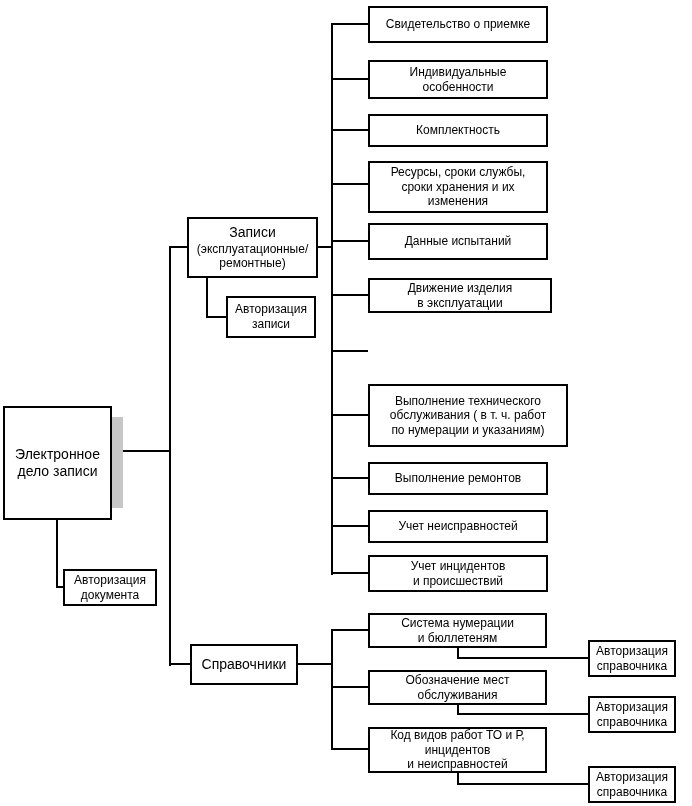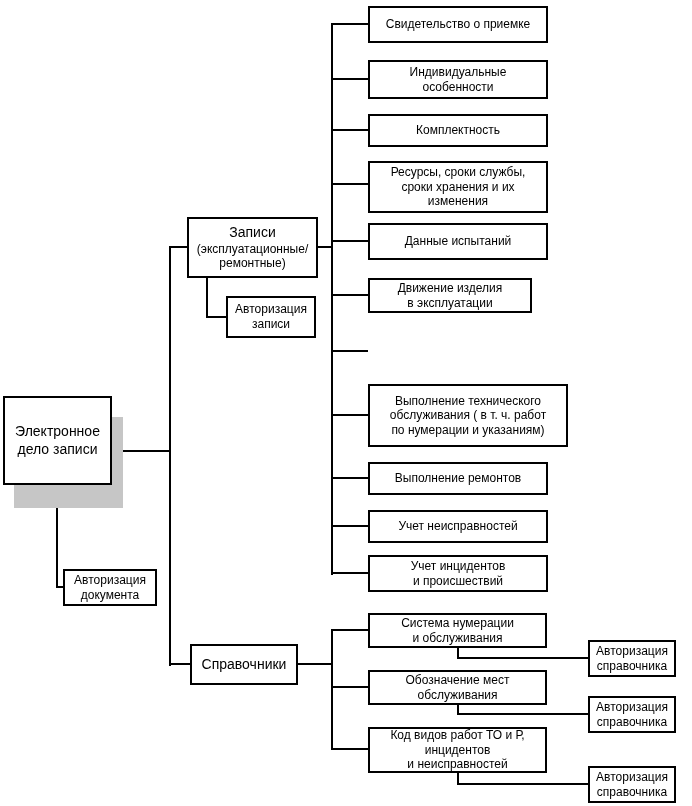--- a/index.html
+++ b/index.html
@@ -36,21 +36,21 @@
   .lh { position: absolute; height: 2px; background: #000000; z-index: 0; }
   .lv { position: absolute; width: 2px; background: #000000; z-index: 0; }
 </style>
 </head>
 <body>
 
 <div id="canvas">
 
   <div class="root-shadow" style="left:14px;top:417px;width:109px;height:91px"></div>
 
-  <div class="box title-lg" style="left:3px;top:396px;width:109px;height:89px">
+  <div class="box title-lg" style="left:3px;top:406px;width:109px;height:114px">
     <div class="ln">Электронное</div>
     <div class="ln">дело записи</div>
   </div>
 
   <div class="box" style="left:63px;top:569px;width:94px;height:37px">
     <div class="ln">Авторизация</div>
     <div class="ln">документа</div>
   </div>
 
   <div class="box" style="left:187px;top:217px;width:131px;height:61px">
@@ -84,21 +84,21 @@
   <div class="box" style="left:368px;top:161px;width:180px;height:52px">
     <div class="ln">Ресурсы, сроки службы,</div>
     <div class="ln">сроки хранения и их</div>
     <div class="ln">изменения</div>
   </div>
 
   <div class="box" style="left:368px;top:223px;width:180px;height:37px">
     <div class="ln">Данные испытаний</div>
   </div>
 
-  <div class="box" style="left:368px;top:278px;width:164px;height:35px">
+  <div class="box" style="left:368px;top:278px;width:184px;height:35px">
     <div class="ln">Движение изделия</div>
     <div class="ln">в эксплуатации</div>
   </div>
 
 
   <div class="box" style="left:368px;top:384px;width:200px;height:63px">
     <div class="ln">Выполнение технического</div>
     <div class="ln">обслуживания ( в т. ч. работ</div>
     <div class="ln">по нумерации и указаниям)</div>
   </div>
@@ -111,21 +111,21 @@
     <div class="ln">Учет неисправностей</div>
   </div>
 
   <div class="box" style="left:368px;top:555px;width:180px;height:37px">
     <div class="ln">Учет инцидентов</div>
     <div class="ln">и происшествий</div>
   </div>
 
   <div class="box" style="left:368px;top:613px;width:179px;height:35px">
     <div class="ln">Система нумерации</div>
-    <div class="ln">и обслуживания</div>
+    <div class="ln">и бюллетеням</div>
   </div>
 
   <div class="box" style="left:368px;top:670px;width:179px;height:35px">
     <div class="ln">Обозначение мест</div>
     <div class="ln">обслуживания</div>
   </div>
 
   <div class="box" style="left:368px;top:727px;width:179px;height:46px">
     <div class="ln">Код видов работ ТО и Р,</div>
     <div class="ln">инцидентов</div>

